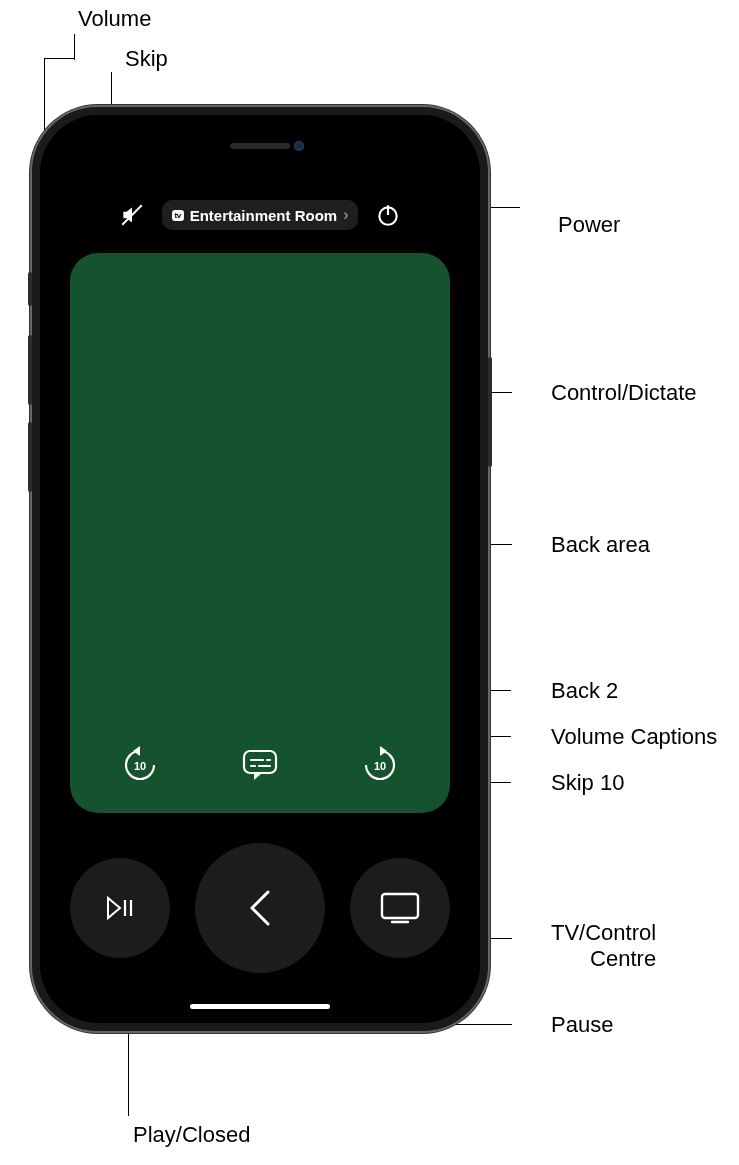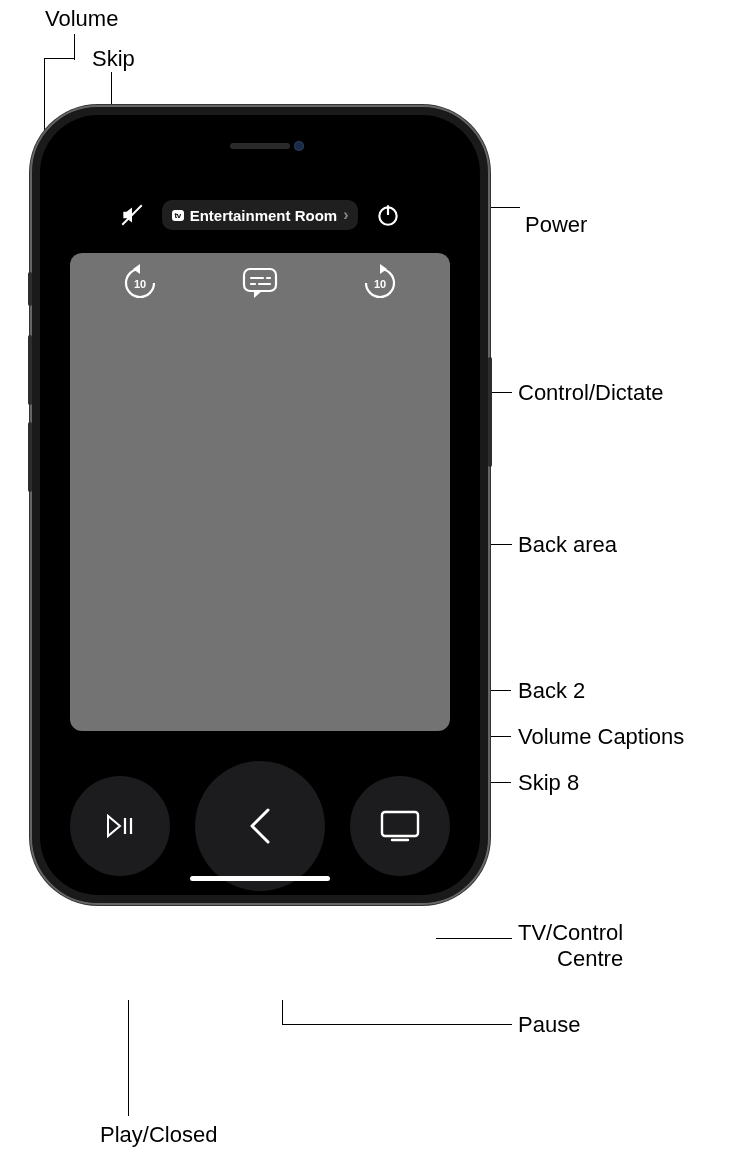--- a/index.html
+++ b/index.html
@@ -10,33 +10,34 @@
     height: 1165px;
     position: relative;
   }
 
   
   .callout {
     position: absolute;
     font-size: 22px;
     color: #000;
     white-space: nowrap;
+    margin-left: 33px;
   }
   .callout-line {
     position: absolute;
     background: #000;
   }
 
   
   .phone {
     position: absolute;
     left: 30px;
     top: 105px;
     width: 460px;
-    height: 800px;
+    height: 928px;
     border-radius: 68px;
     background: #000;
     border: 2px solid #666;
     box-shadow: inset 0 0 0 8px #1a1a1a, 0 0 0 1px #333;
   }
   .phone-inner {
     position: absolute;
     left: 12px; right: 12px; top: 12px; bottom: 12px;
     border-radius: 56px;
     background: #000;
@@ -119,25 +120,26 @@
     letter-spacing: -0.5px;
   }
   .device-pill .chev {
     color: #888;
     font-size: 16px;
   }
 
   .touchpad {
     width: 88%;
     height: 560px;
-    background: #737373;
-    border-radius: 12px;
+    background: #14532d;
+    border-radius: 28px;
     position: relative;
     display: flex;
     flex-direction: column;
+    justify-content: flex-end;
     padding-bottom: 18px;
   }
   .touchpad-controls {
     display: flex;
     justify-content: space-around;
     align-items: center;
     padding: 0 10px;
   }
   .tp-btn {
     width: 60px; height: 60px;
@@ -180,21 +182,21 @@
 </head>
 <body>
 
 <div class="callout" style="left:45px; top:6px;">Volume</div>
 <div class="callout" style="left:92px; top:46px;">Skip</div>
 <div class="callout" style="left:525px; top:212px;">Power</div>
 <div class="callout" style="left:518px; top:380px;">Control/Dictate</div>
 <div class="callout" style="left:518px; top:532px;">Back area</div>
 <div class="callout" style="left:518px; top:678px;">Back 2</div>
 <div class="callout" style="left:518px; top:724px;">Volume Captions</div>
-<div class="callout" style="left:518px; top:770px;">Skip 8</div>
+<div class="callout" style="left:518px; top:770px;">Skip 10</div>
 <div class="callout" style="left:518px; top:920px; white-space:pre-line;text-align:right;">TV/Control
 Centre</div>
 <div class="callout" style="left:518px; top:1012px;">Pause</div>
 <div class="callout" style="left:100px; top:1122px;">Play/Closed</div>
 
 <div class="callout-line" style="left:74px; top:34px; width:1px; height:26px;"></div>
 <div class="callout-line" style="left:44px; top:58px; width:30px; height:1px;"></div>
 <div class="callout-line" style="left:44px; top:58px; width:1px; height:350px;"></div>
 
 <div class="callout-line" style="left:111px; top:72px; width:1px; height:125px;"></div>

